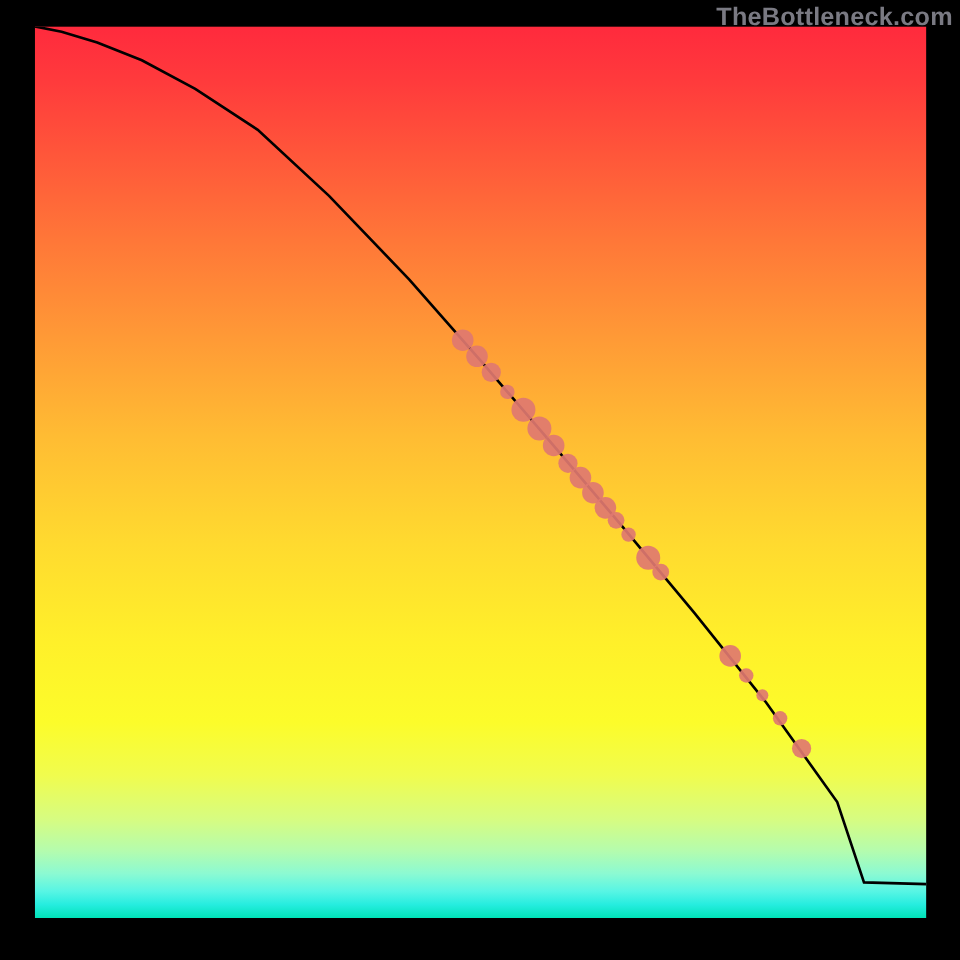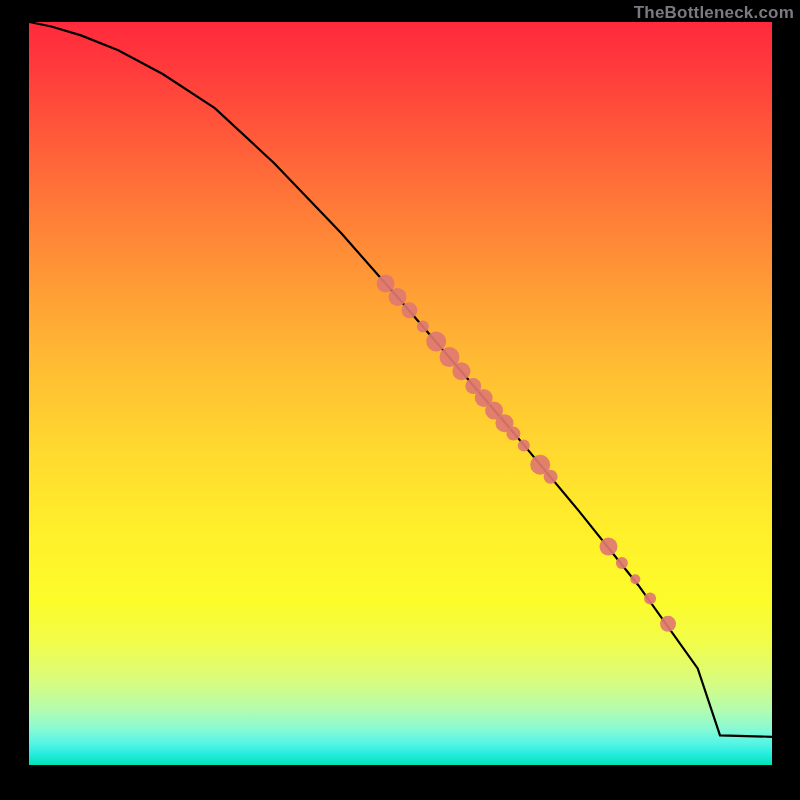--- a/index.html
+++ b/index.html
@@ -42,21 +42,21 @@
       #58f5e4 97%,
       #26eddf 98.5%,
       #00e3b8 100%
     );
   }
   .watermark {
     position: absolute;
     top: 3px;
     right: 6px;
     color: #7a7a83;
-    font-size: 17px;
+    font-size: 21px;
     font-weight: 600;
     letter-spacing: 0.2px;
     z-index: 10;
     user-select: none;
   }
   svg.overlay {
     position: absolute;
     left: 0;
     top: 0;
     width: 100%;

